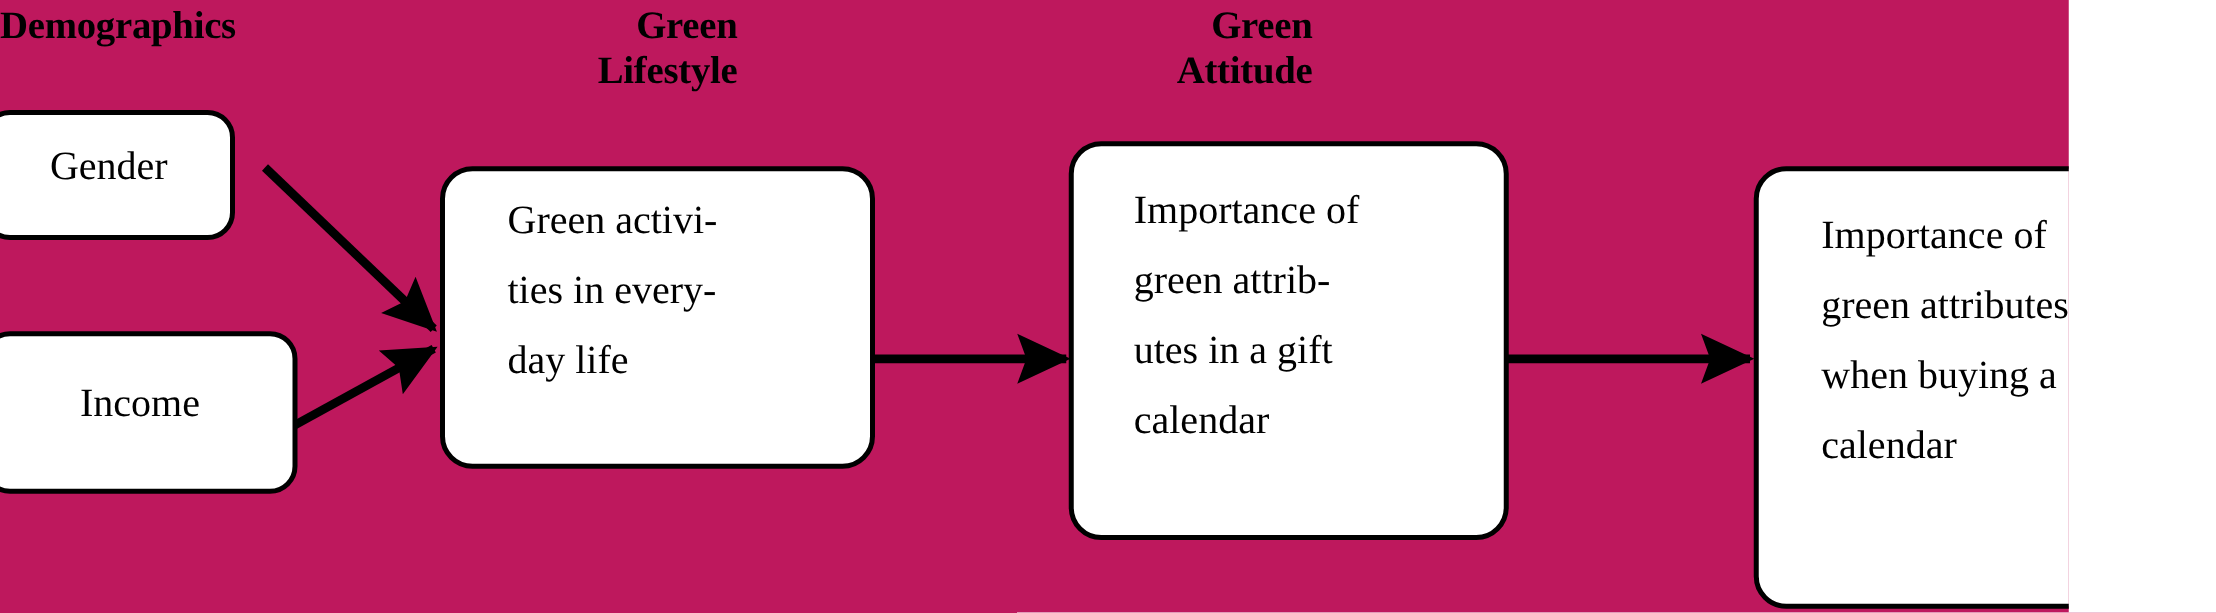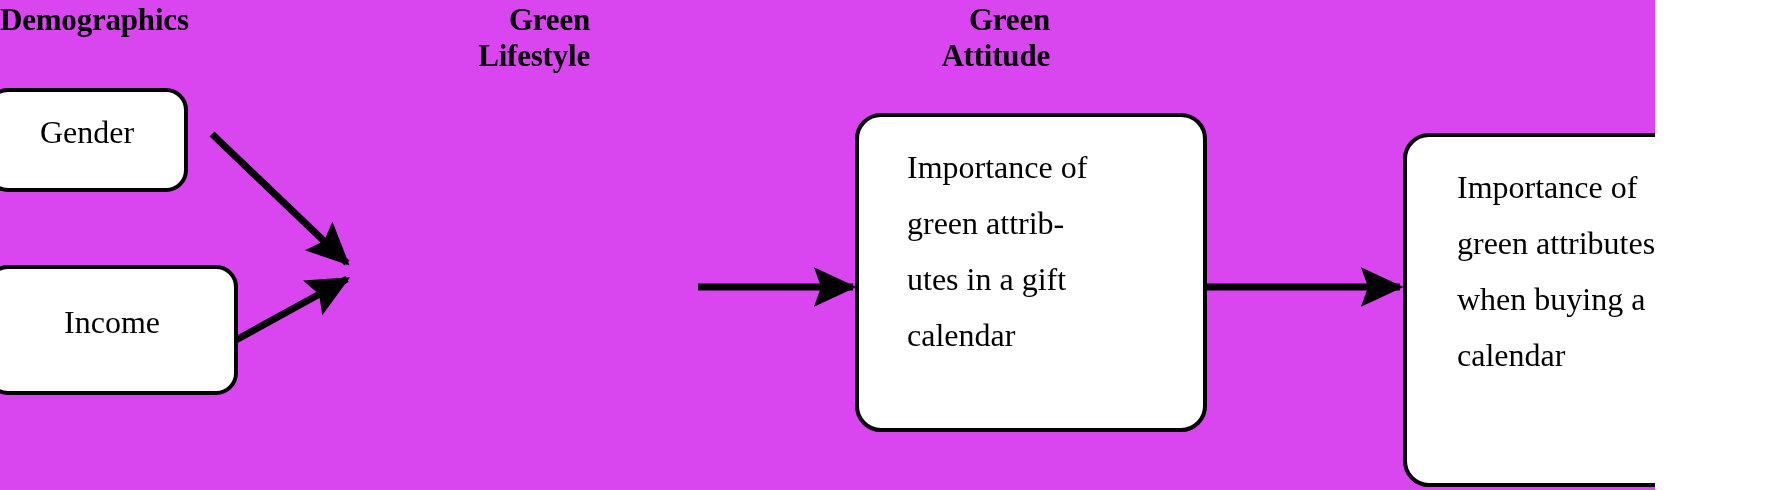--- a/index.html
+++ b/index.html
@@ -5,21 +5,21 @@
 <style>
   html, body {
     margin: 0;
     padding: 0;
     background: #ffffff;
   }
   #canvas {
     position: relative;
     width: 1655px;
     height: 490px;
-    background: #d946ef;
+    background: #be185d;
     overflow: hidden;
     font-family: "Liberation Serif", "DejaVu Serif", serif;
     color: #000000;
   }
   .col-header {
     position: absolute;
     font-family: "Liberation Serif", "DejaVu Serif", serif;
     font-weight: bold;
     font-size: 31px;
     line-height: 36px;
@@ -94,20 +94,25 @@
   </svg>
 
   <div class="node-box small" style="left:-14px; top:88px; width:202px; height:104px;">
     <div class="node-label centered" style="top:20px; line-height:40px; font-size:32px;">Gender</div>
   </div>
 
   <div class="node-box small" style="left:-14px; top:265px; width:252px; height:130px;">
     <div class="node-label centered" style="top:33px; line-height:40px; font-size:32px;">Income</div>
   </div>
 
+  <div class="node-box" style="left:352px; top:133px; width:348px; height:242px;">
+    <div class="node-label" style="left:50px; top:10px;">Green activi-
+ties in every-
+day life</div>
+  </div>
 
   <div class="node-box" style="left:855px; top:113px; width:352px; height:319px;">
     <div class="node-label" style="left:48px; top:22px;">Importance of
 green attrib-
 utes in a gift
 calendar</div>
   </div>
 
   <div class="node-box" style="left:1403px; top:133px; width:386px; height:354px;">
     <div class="node-label" style="left:50px; top:22px;">Importance of

